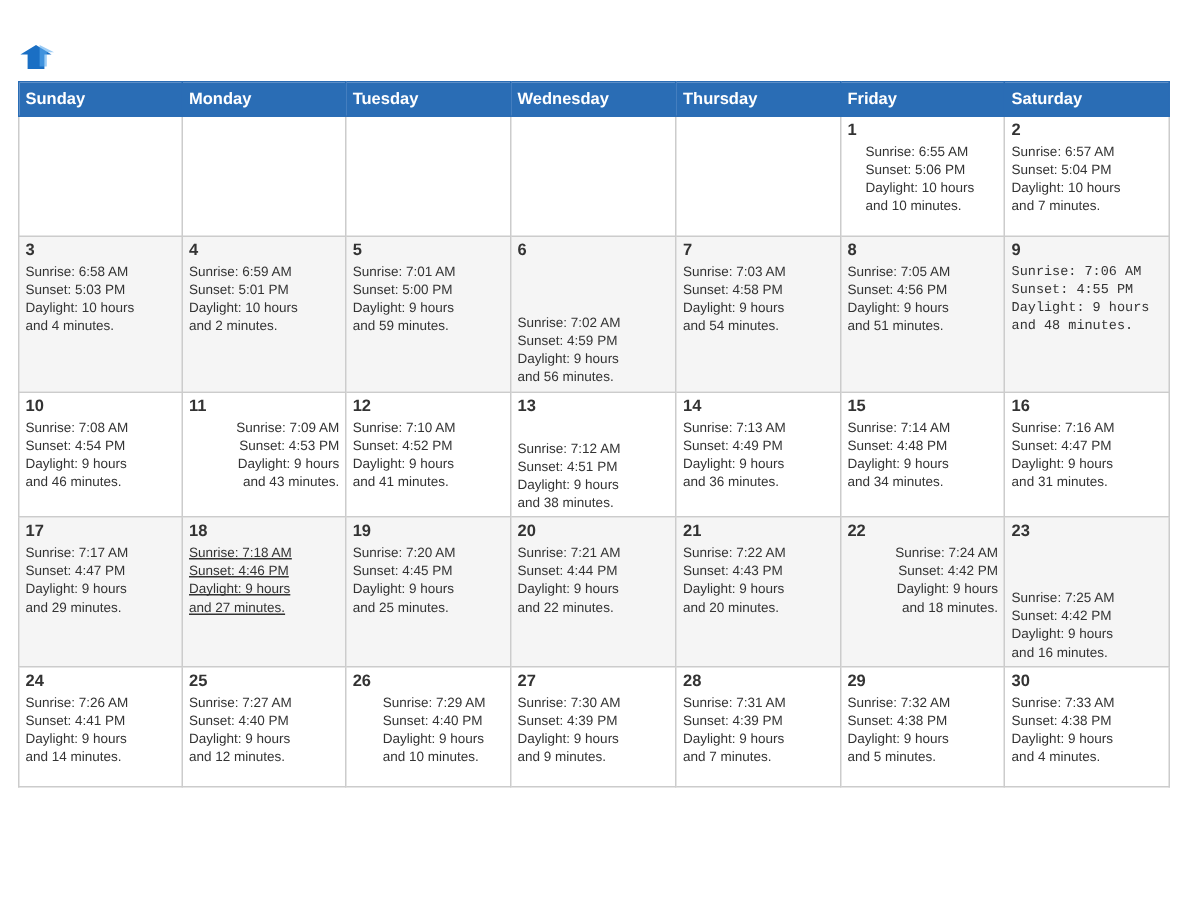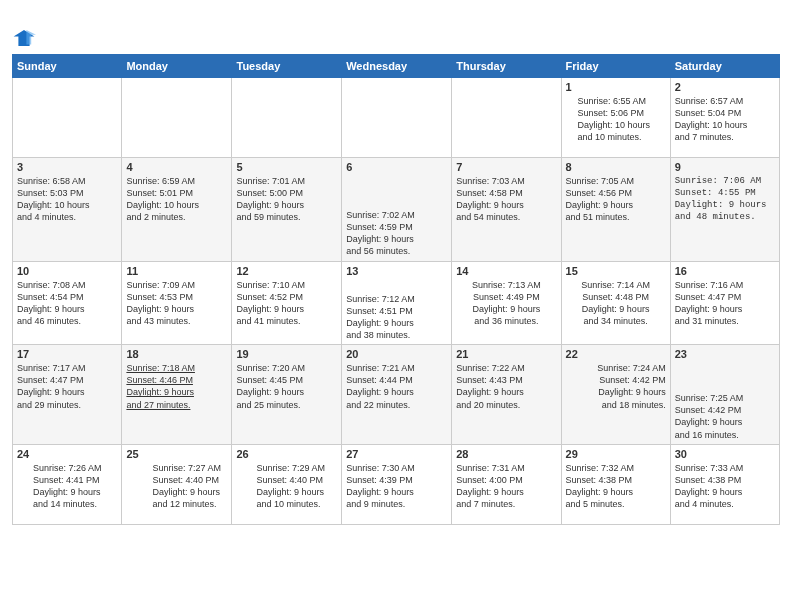--- a/index.html
+++ b/index.html
@@ -192,49 +192,49 @@
         <tr>
           <td>
             <span class="day-number">10</span>
             <div class="day-info" style="white-space: pre-line;">Sunrise: 7:08 AM
 Sunset: 4:54 PM
 Daylight: 9 hours
 and 46 minutes.</div>
           </td>
           <td>
             <span class="day-number">11</span>
-            <div class="day-info" style="white-space: pre-line;">Sunrise: 7:09 AM
+            <div class="day-info" style="white-space: pre-line; text-align: right;">Sunrise: 7:09 AM
 Sunset: 4:53 PM
 Daylight: 9 hours
 and 43 minutes.</div>
           </td>
           <td>
             <span class="day-number">12</span>
             <div class="day-info" style="white-space: pre-line;">Sunrise: 7:10 AM
 Sunset: 4:52 PM
 Daylight: 9 hours
 and 41 minutes.</div>
           </td>
           <td>
             <span class="day-number">13</span>
             <div class="day-info" style="white-space: pre-line; margin-top: 16px;">Sunrise: 7:12 AM
 Sunset: 4:51 PM
 Daylight: 9 hours
 and 38 minutes.</div>
           </td>
           <td>
             <span class="day-number">14</span>
-            <div class="day-info" style="white-space: pre-line; text-align: center;">Sunrise: 7:13 AM
+            <div class="day-info" style="white-space: pre-line;">Sunrise: 7:13 AM
 Sunset: 4:49 PM
 Daylight: 9 hours
 and 36 minutes.</div>
           </td>
           <td>
             <span class="day-number">15</span>
-            <div class="day-info" style="white-space: pre-line; text-align: center;">Sunrise: 7:14 AM
+            <div class="day-info" style="white-space: pre-line;">Sunrise: 7:14 AM
 Sunset: 4:48 PM
 Daylight: 9 hours
 and 34 minutes.</div>
           </td>
           <td>
             <span class="day-number">16</span>
             <div class="day-info" style="white-space: pre-line;">Sunrise: 7:16 AM
 Sunset: 4:47 PM
 Daylight: 9 hours
 and 31 minutes.</div>
@@ -287,28 +287,28 @@
             <span class="day-number">23</span>
             <div class="day-info" style="white-space: pre-line; margin-top: 32px;">Sunrise: 7:25 AM
 Sunset: 4:42 PM
 Daylight: 9 hours
 and 16 minutes.</div>
           </td>
         </tr>
         <tr>
           <td>
             <span class="day-number">24</span>
-            <div class="day-info" style="white-space: pre-line; margin-left: 16px;">Sunrise: 7:26 AM
+            <div class="day-info" style="white-space: pre-line;">Sunrise: 7:26 AM
 Sunset: 4:41 PM
 Daylight: 9 hours
 and 14 minutes.</div>
           </td>
           <td>
             <span class="day-number">25</span>
-            <div class="day-info" style="white-space: pre-line; margin-left: 26px;">Sunrise: 7:27 AM
+            <div class="day-info" style="white-space: pre-line;">Sunrise: 7:27 AM
 Sunset: 4:40 PM
 Daylight: 9 hours
 and 12 minutes.</div>
           </td>
           <td>
             <span class="day-number">26</span>
             <div class="day-info" style="white-space: pre-line; margin-left: 20px;">Sunrise: 7:29 AM
 Sunset: 4:40 PM
 Daylight: 9 hours
 and 10 minutes.</div>
@@ -316,21 +316,21 @@
           <td>
             <span class="day-number">27</span>
             <div class="day-info" style="white-space: pre-line;">Sunrise: 7:30 AM
 Sunset: 4:39 PM
 Daylight: 9 hours
 and 9 minutes.</div>
           </td>
           <td>
             <span class="day-number">28</span>
             <div class="day-info" style="white-space: pre-line;">Sunrise: 7:31 AM
-Sunset: 4:00 PM
+Sunset: 4:39 PM
 Daylight: 9 hours
 and 7 minutes.</div>
           </td>
           <td>
             <span class="day-number">29</span>
             <div class="day-info" style="white-space: pre-line;">Sunrise: 7:32 AM
 Sunset: 4:38 PM
 Daylight: 9 hours
 and 5 minutes.</div>
           </td>

